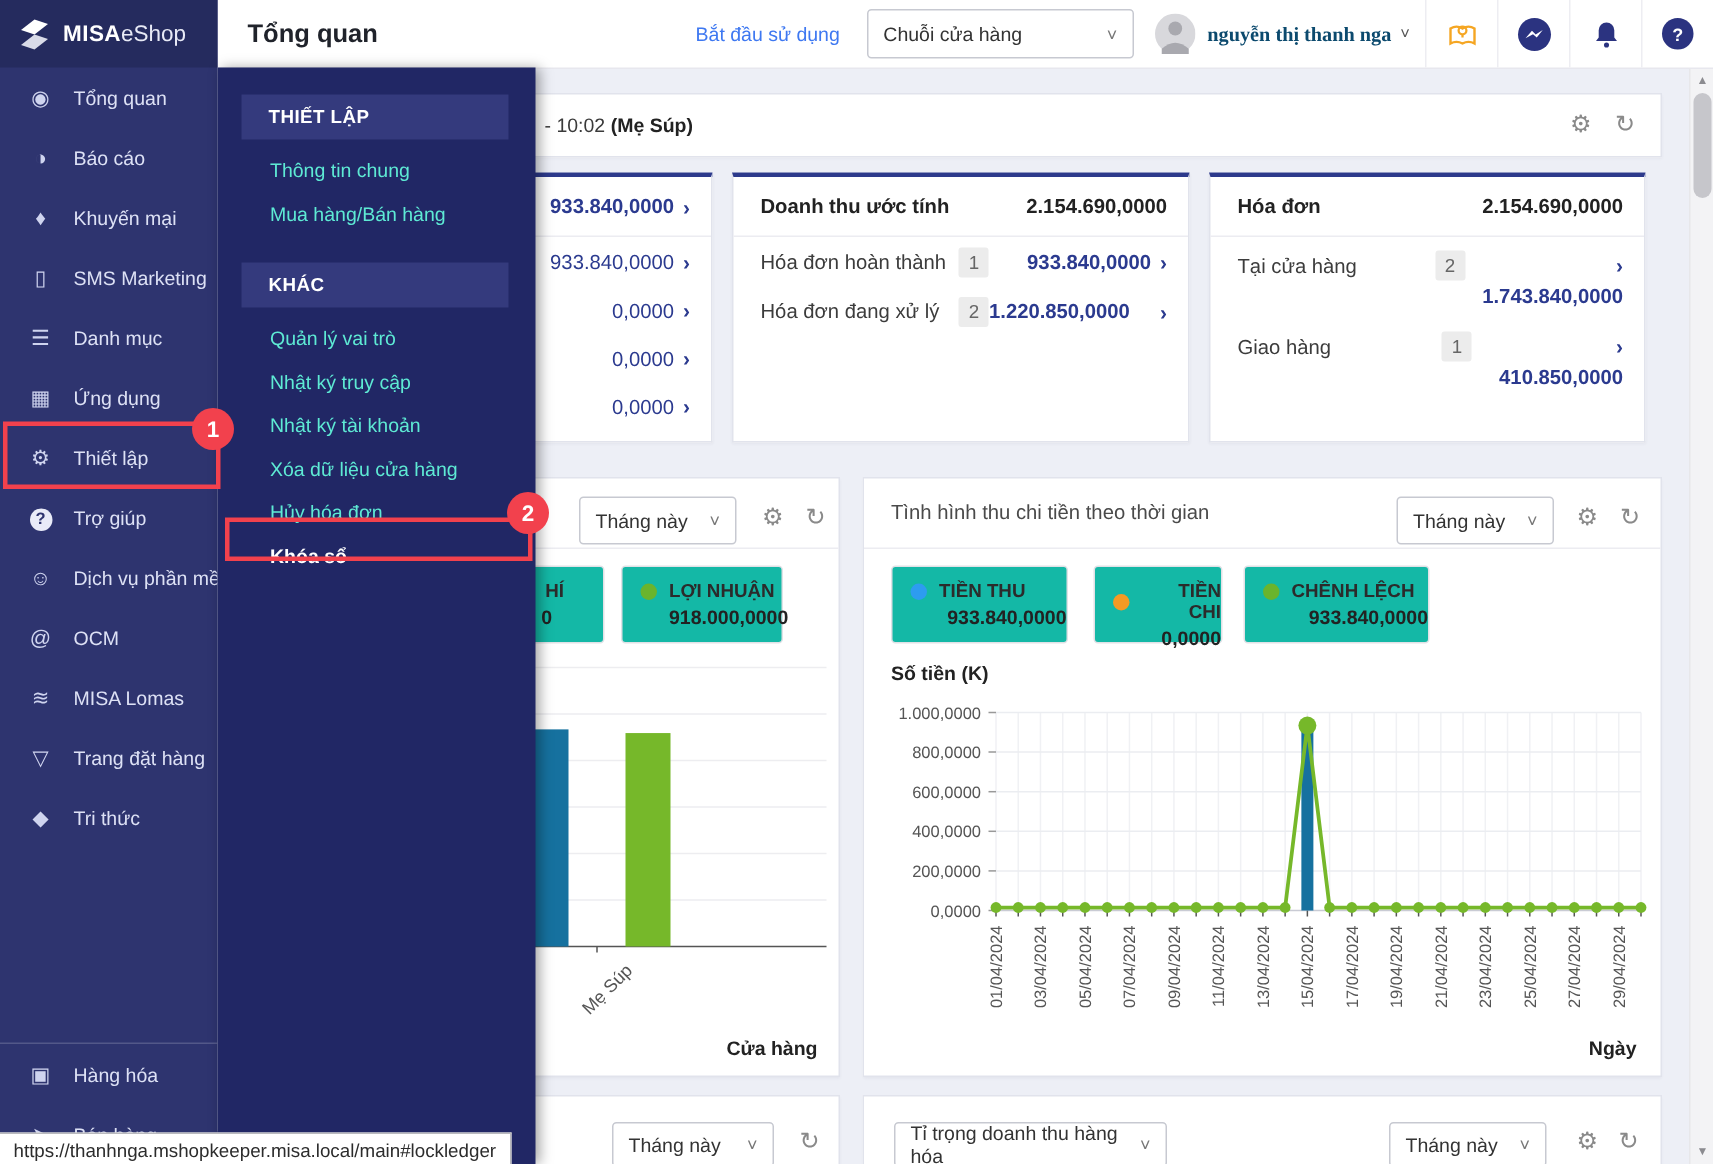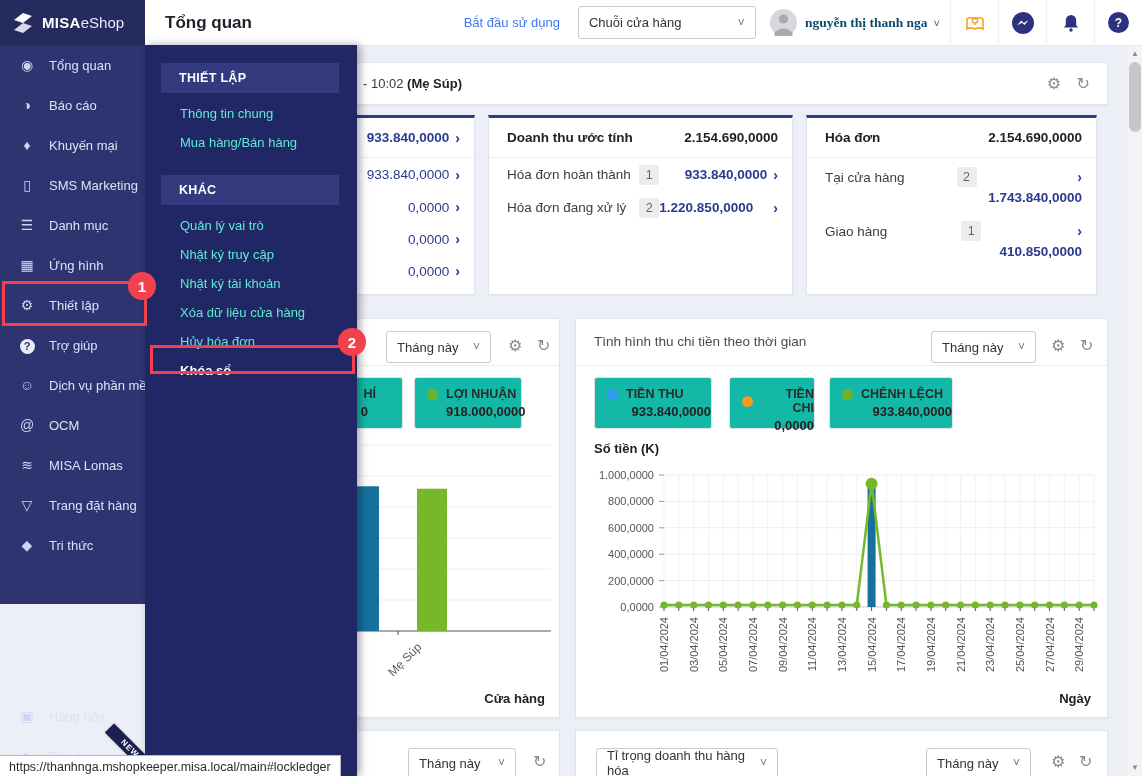--- a/index.html
+++ b/index.html
@@ -13,21 +13,21 @@
   .hdr-link{color:#3e78f1;font-size:13px;margin-right:18px;cursor:pointer;}
   .sel{display:flex;align-items:center;justify-content:space-between;background:#fff;
     border:1px solid #c7c9d1;border-radius:3px;font-size:13px;color:#333;padding:0 10px;box-sizing:border-box;}
   .sel .chev{color:#777;font-size:12px;margin-left:8px;}
   #store-sel{width:178px;height:33px;margin-right:14px;}
   .user{display:flex;align-items:center;margin-right:10px;cursor:pointer;}
   .user-name{font-size:13.5px;font-weight:bold;color:#0c4a6e;margin:0 6px 0 8px;white-space:nowrap;font-family:Liberation Serif, serif;}
   .user .chev{color:#555;font-size:11px;}
   .hdr-cell{width:47px;height:100%;border-left:1px solid #ededf2;display:flex;align-items:center;justify-content:center;cursor:pointer;}
   
-  #sidebar{position:absolute;left:0;top:0;width:145px;height:604px;background:#2e346f;z-index:40;}
+  #sidebar{position:absolute;left:0;top:0;width:145px;height:776px;background:#2e346f;z-index:40;}
   #logo-bar{height:45px;background:#252b5e;display:flex;align-items:center;padding-left:10px;box-sizing:border-box;}
   .brand-m{color:#fff;font-weight:bold;font-size:15px;margin-left:6px;letter-spacing:.3px;}
   .brand-e{color:#e8eaf6;font-weight:300;font-size:15px;}
   .nav-item{height:40px;display:flex;align-items:center;padding-left:16px;cursor:pointer;}
   .nav-ico{width:22px;text-align:center;color:#cfd4ef;font-size:14px;flex:0 0 auto;}
   .nav-lbl{color:#dde1f5;font-size:13px;margin-left:11px;white-space:nowrap;}
   .q-ball{background:#e9ebf8;color:#2e346f;border-radius:50%;width:15px;height:15px;line-height:15px;
     font-size:11px;font-weight:bold;display:inline-block;}
   .side-bottom{position:absolute;left:0;right:0;top:695px;border-top:1px solid rgba(255,255,255,.18);}
   #new-ribbon{position:absolute;left:101px;top:742px;width:58px;height:13px;background:#1a2050;
@@ -441,21 +441,21 @@
   <div class="nav-item">
     <span class="nav-ico">▯</span>
     <span class="nav-lbl">SMS Marketing</span>
     </div>
   <div class="nav-item">
     <span class="nav-ico">☰</span>
     <span class="nav-lbl">Danh mục</span>
     </div>
   <div class="nav-item">
     <span class="nav-ico">▦</span>
-    <span class="nav-lbl">Ứng hình</span>
+    <span class="nav-lbl">Ứng dụng</span>
     </div>
   <div class="nav-item">
     <span class="nav-ico">⚙</span>
     <span class="nav-lbl">Thiết lập</span>
     </div>
   <div class="nav-item">
     <span class="nav-ico"><span class="q-ball">?</span></span>
     <span class="nav-lbl">Trợ giúp</span>
     </div>
   <div class="nav-item">

